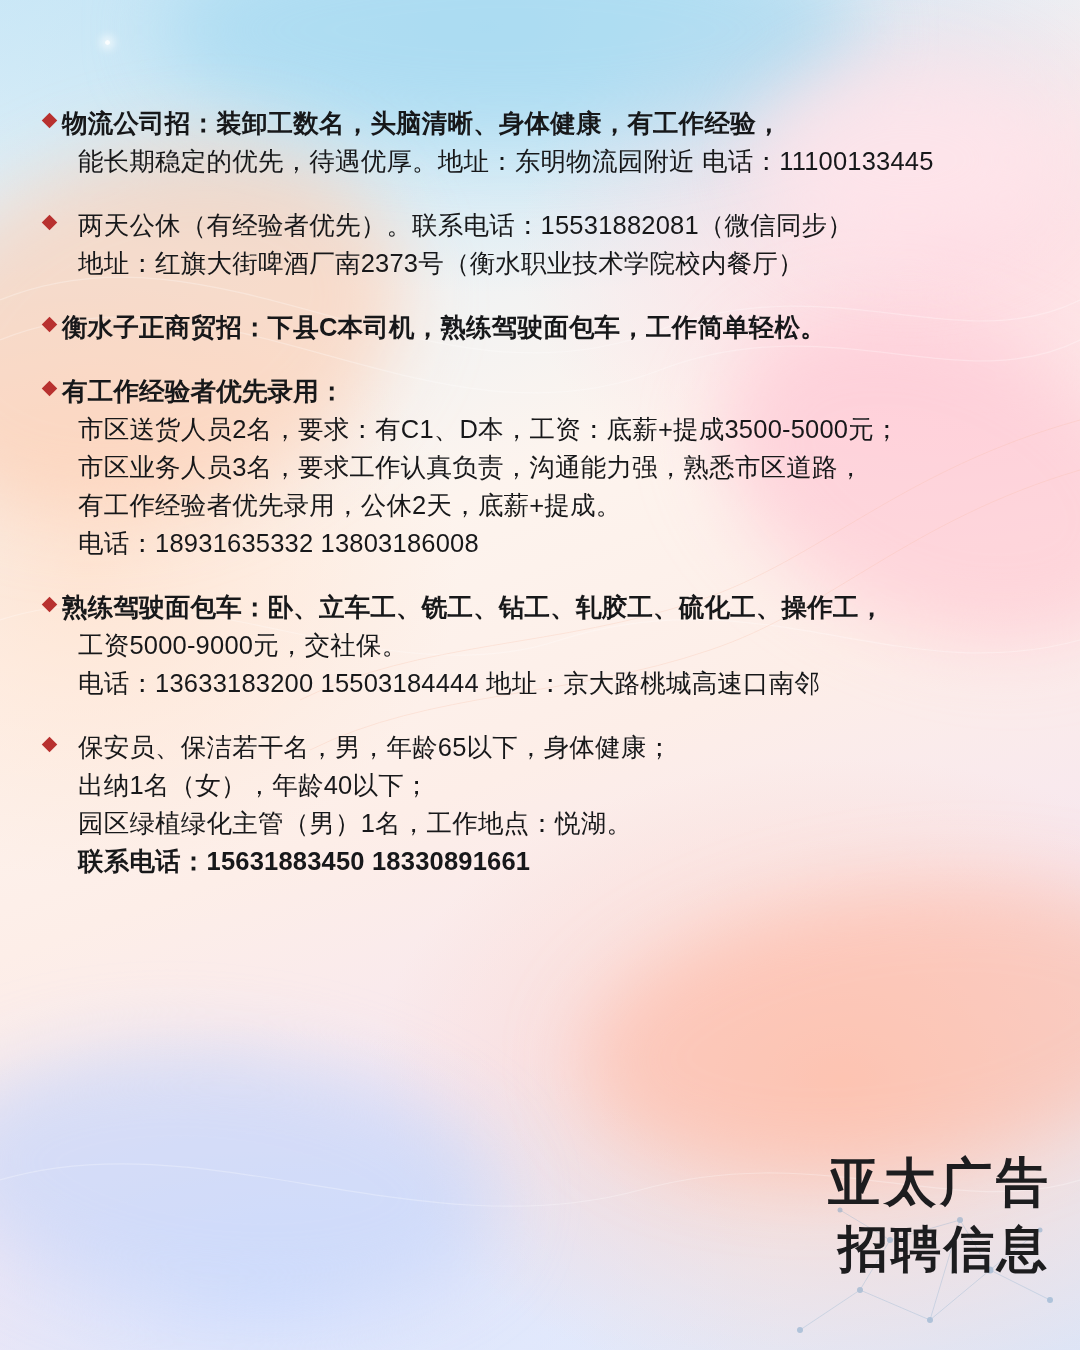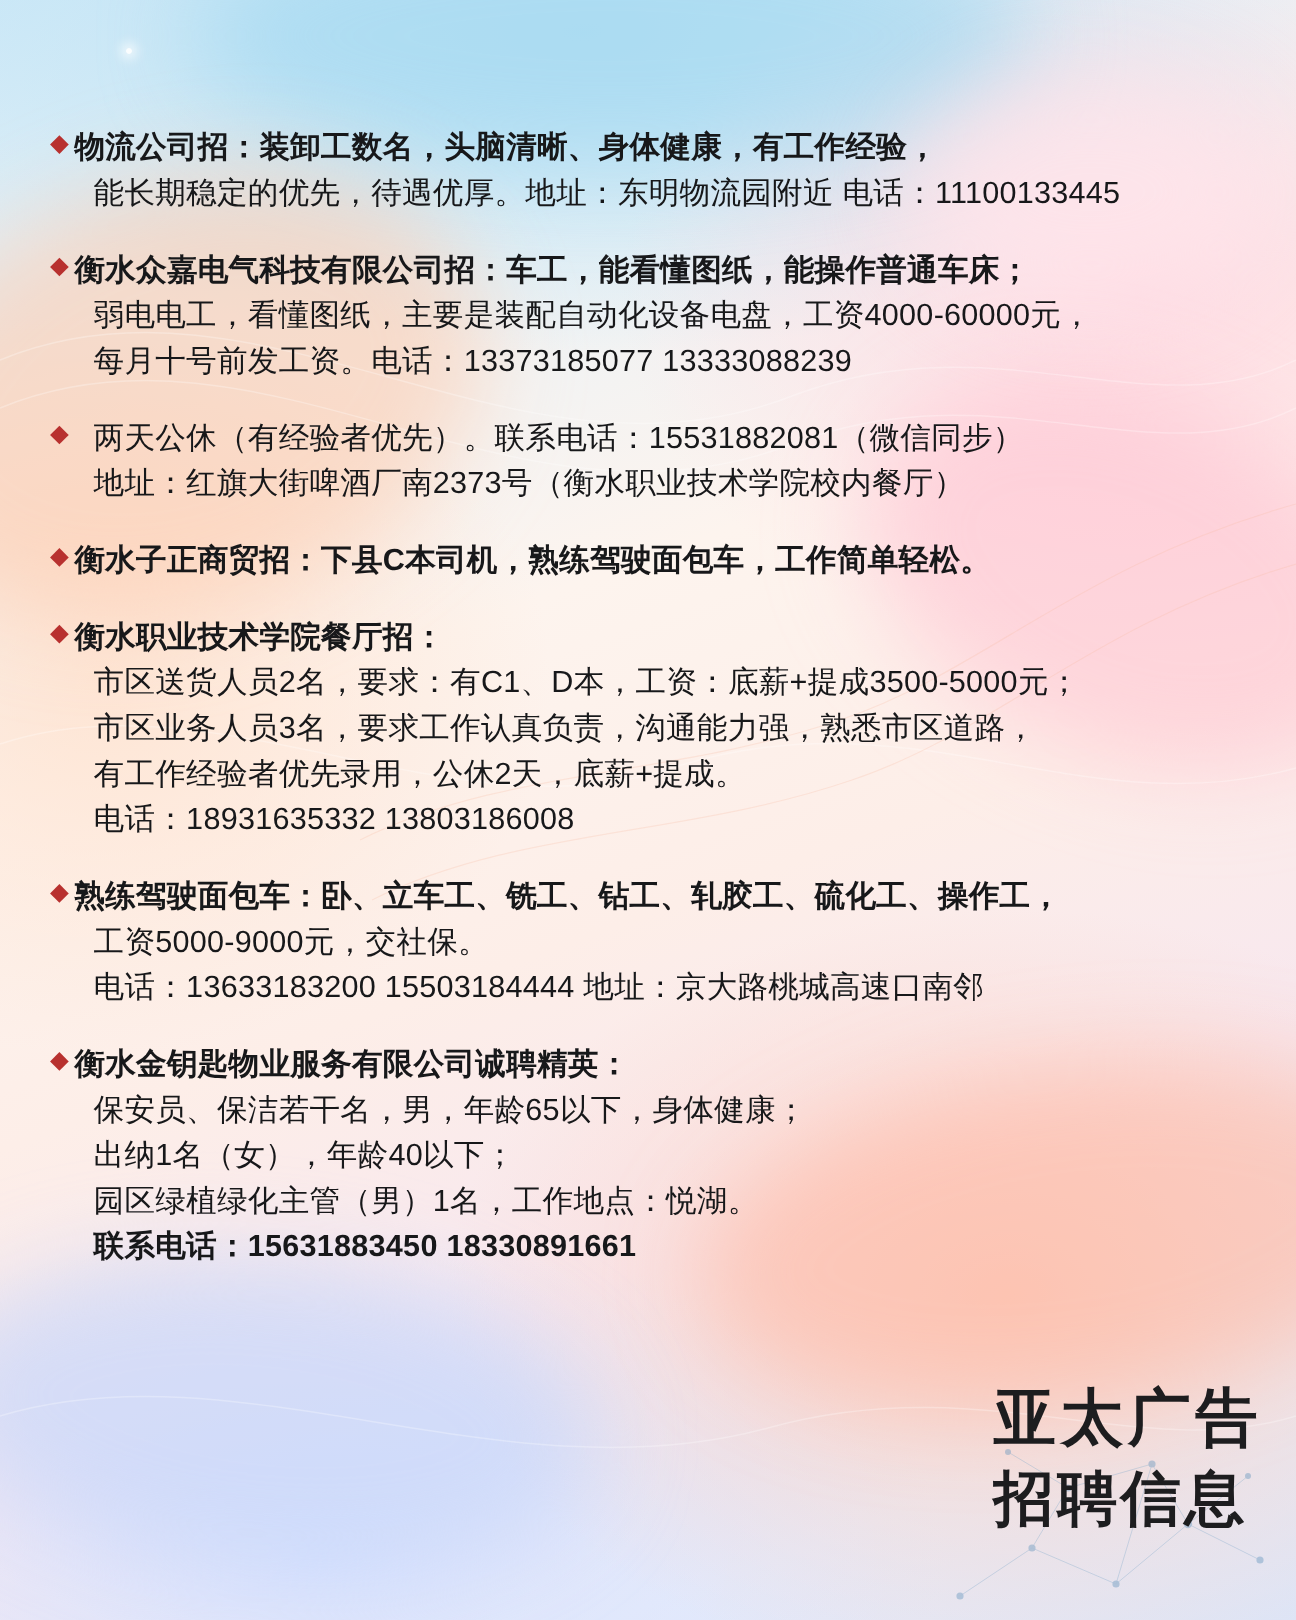--- a/index.html
+++ b/index.html
@@ -109,20 +109,21 @@
     line-height: 64px;
     color: #1d1d1f;
   }
   .brand-sub {
     font-family: "DejaVu Serif", serif;
     font-weight: bold;
     font-size: 50px;
     letter-spacing: 3px;
     line-height: 70px;
     color: #1d1d1f;
+    margin-left: 10px;
   }
   .spark {
     position: absolute;
     left: 105px;
     top: 40px;
     width: 5px;
     height: 5px;
     border-radius: 50%;
     background: rgba(255,255,255,0.9);
     box-shadow: 0 0 10px 4px rgba(255,255,255,0.8);
@@ -178,69 +179,60 @@
     <div class="ads">
 
       <div class="ad">
         <div class="diamond"></div>
         <div class="lines">
           <div class="line bold">物流公司招：装卸工数名，头脑清晰、身体健康，有工作经验，</div>
           <div class="line indent">能长期稳定的优先，待遇优厚。地址：东明物流园附近 电话：11100133445</div>
         </div>
       </div>
 
-      <div class="ad">
-        <div class="diamond"></div>
-        <div class="lines">
-          <div class="line bold">衡水众嘉电气科技有限公司招：车工，能看懂图纸，能操作普通车床；</div>
-          <div class="line indent">弱电电工，看懂图纸，主要是装配自动化设备电盘，工资4000-60000元，</div>
-          <div class="line indent">每月十号前发工资。电话：13373185077  13333088239</div>
-        </div>
-      </div>
 
 
       <div class="ad">
         <div class="diamond"></div>
         <div class="lines">
           <div class="line indent">两天公休（有经验者优先）。联系电话：15531882081（微信同步）</div>
           <div class="line indent">地址：红旗大街啤酒厂南2373号（衡水职业技术学院校内餐厅）</div>
         </div>
       </div>
 
       <div class="ad">
         <div class="diamond"></div>
         <div class="lines">
           <div class="line bold">衡水子正商贸招：下县C本司机，熟练驾驶面包车，工作简单轻松。</div>
         </div>
       </div>
 
       <div class="ad">
         <div class="diamond"></div>
         <div class="lines">
-          <div class="line bold">衡水职业技术学院餐厅招：</div>
+          <div class="line bold">有工作经验者优先录用：</div>
           <div class="line indent">市区送货人员2名，要求：有C1、D本，工资：底薪+提成3500-5000元；</div>
           <div class="line indent">市区业务人员3名，要求工作认真负责，沟通能力强，熟悉市区道路，</div>
           <div class="line indent">有工作经验者优先录用，公休2天，底薪+提成。</div>
           <div class="line indent">电话：18931635332  13803186008</div>
         </div>
       </div>
 
       <div class="ad">
         <div class="diamond"></div>
         <div class="lines">
           <div class="line bold">熟练驾驶面包车：卧、立车工、铣工、钻工、轧胶工、硫化工、操作工，</div>
           <div class="line indent">工资5000-9000元，交社保。</div>
           <div class="line indent">电话：13633183200  15503184444  地址：京大路桃城高速口南邻</div>
         </div>
       </div>
 
       <div class="ad">
         <div class="diamond"></div>
         <div class="lines">
-          <div class="line bold">衡水金钥匙物业服务有限公司诚聘精英：</div>
           <div class="line indent">保安员、保洁若干名，男，年龄65以下，身体健康；</div>
           <div class="line indent">出纳1名（女），年龄40以下；</div>
           <div class="line indent">园区绿植绿化主管（男）1名，工作地点：悦湖。</div>
           <div class="line indent bold">联系电话：15631883450 18330891661</div>
         </div>
       </div>
 
     </div>
 
     <div class="brand">

